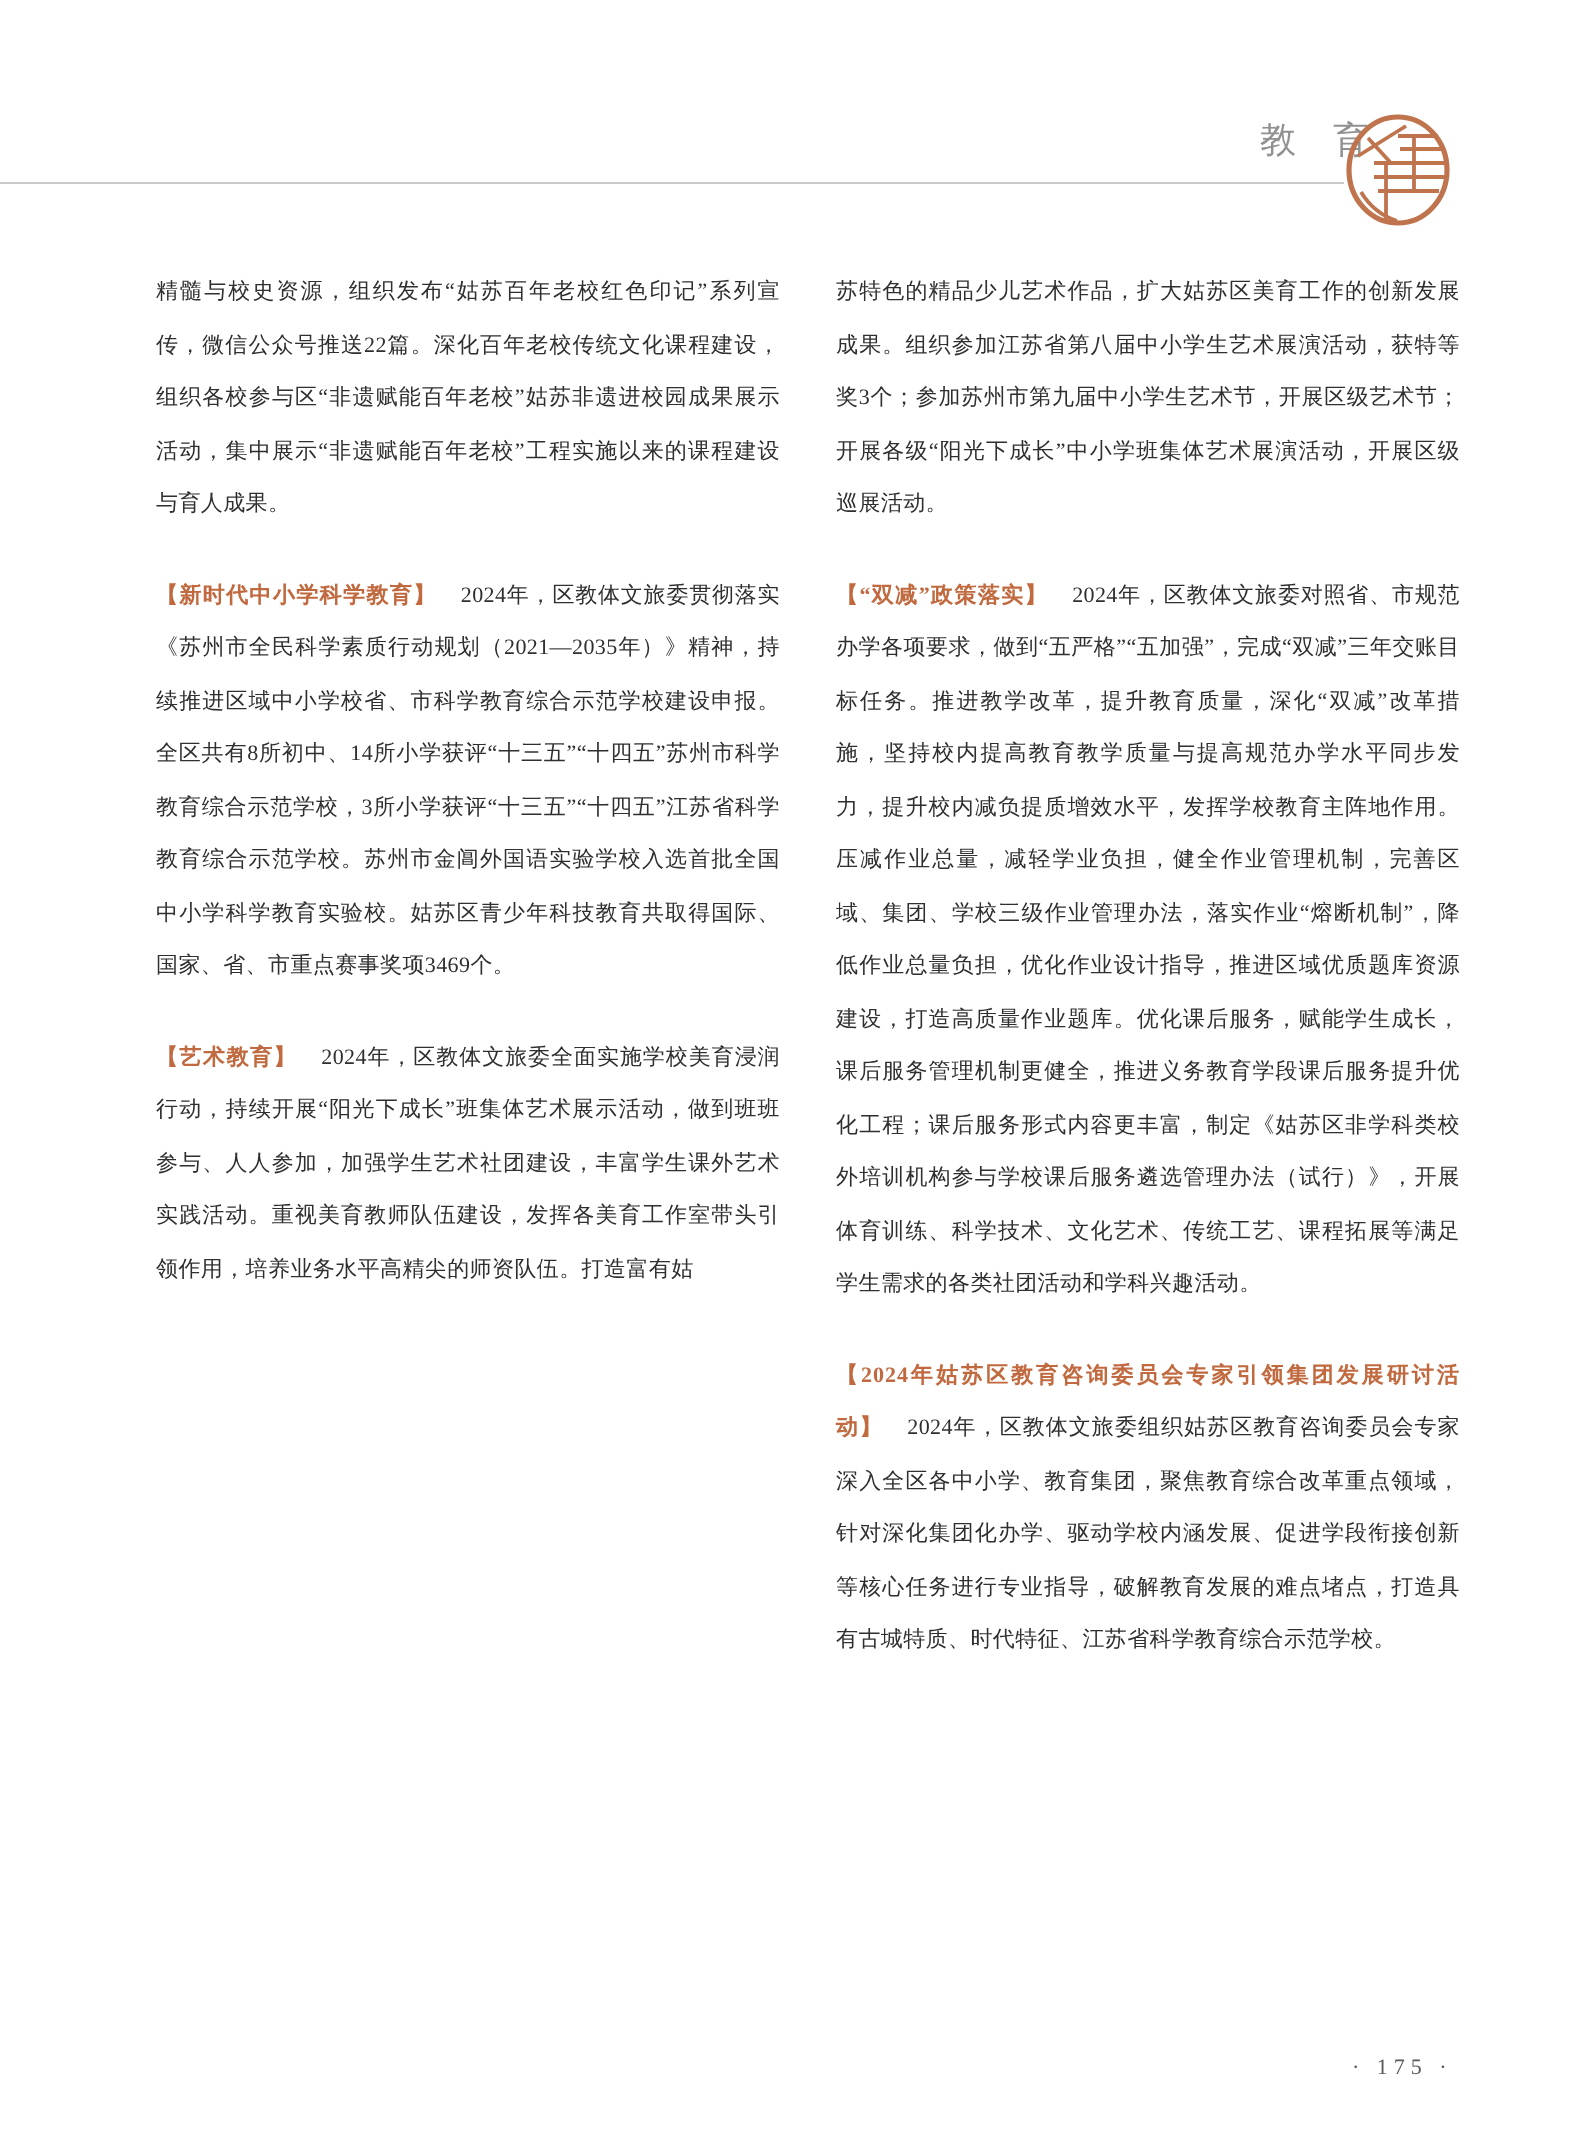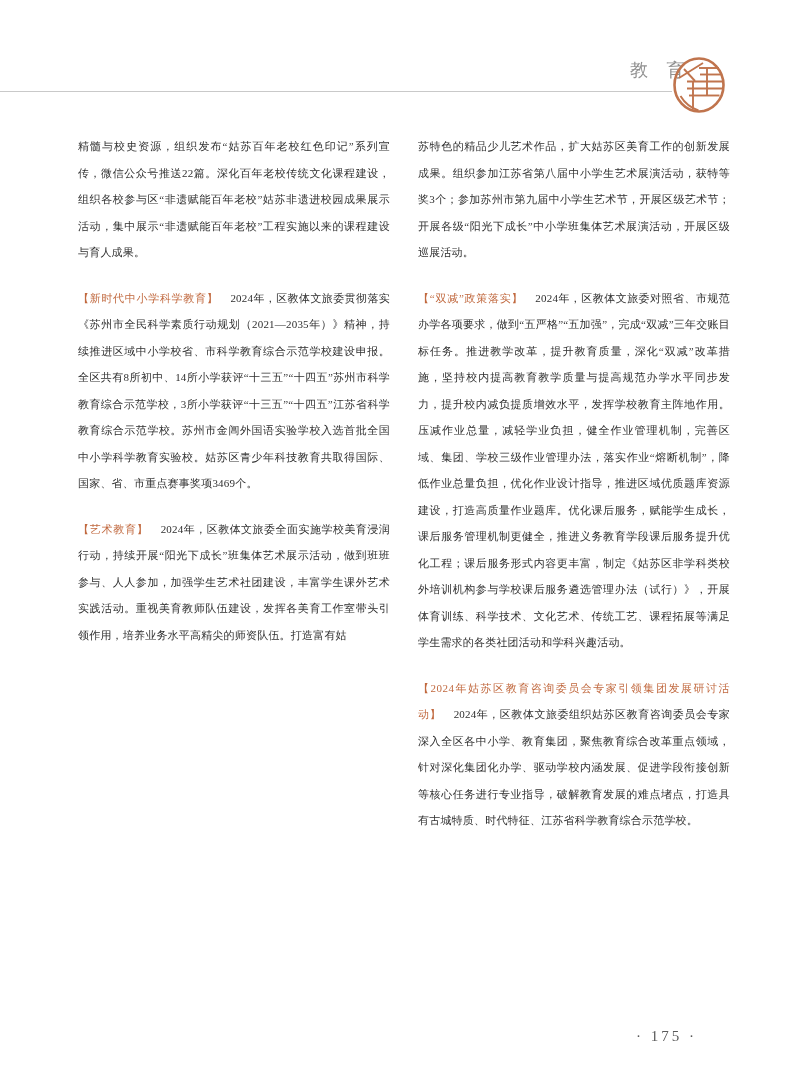--- a/index.html
+++ b/index.html
@@ -47,29 +47,29 @@
   .para {
     font-size: 11px;
     line-height: 26.5px;
     text-align: justify;
     margin-bottom: 19px;
     letter-spacing: 0.2px;
   }
   .para:last-child { margin-bottom: 0; }
   .entry-title {
     color: var(--accent, #c1693f);
-    font-weight: normal;
+    font-weight: bold;
     margin-right: 12px;
     letter-spacing: 0.5px;
   }
   
   .footer-page {
     position: absolute;
-    left: 636px; top: 1028px;
-    font-size: 15px;
+    left: 676px; top: 1028px;
+    font-size: 11px;
     color: #5a5a5a;
     letter-spacing: 3px;
     white-space: nowrap;
   }
 </style>
 </head>
 <body>
 
 <div class="page">
 

